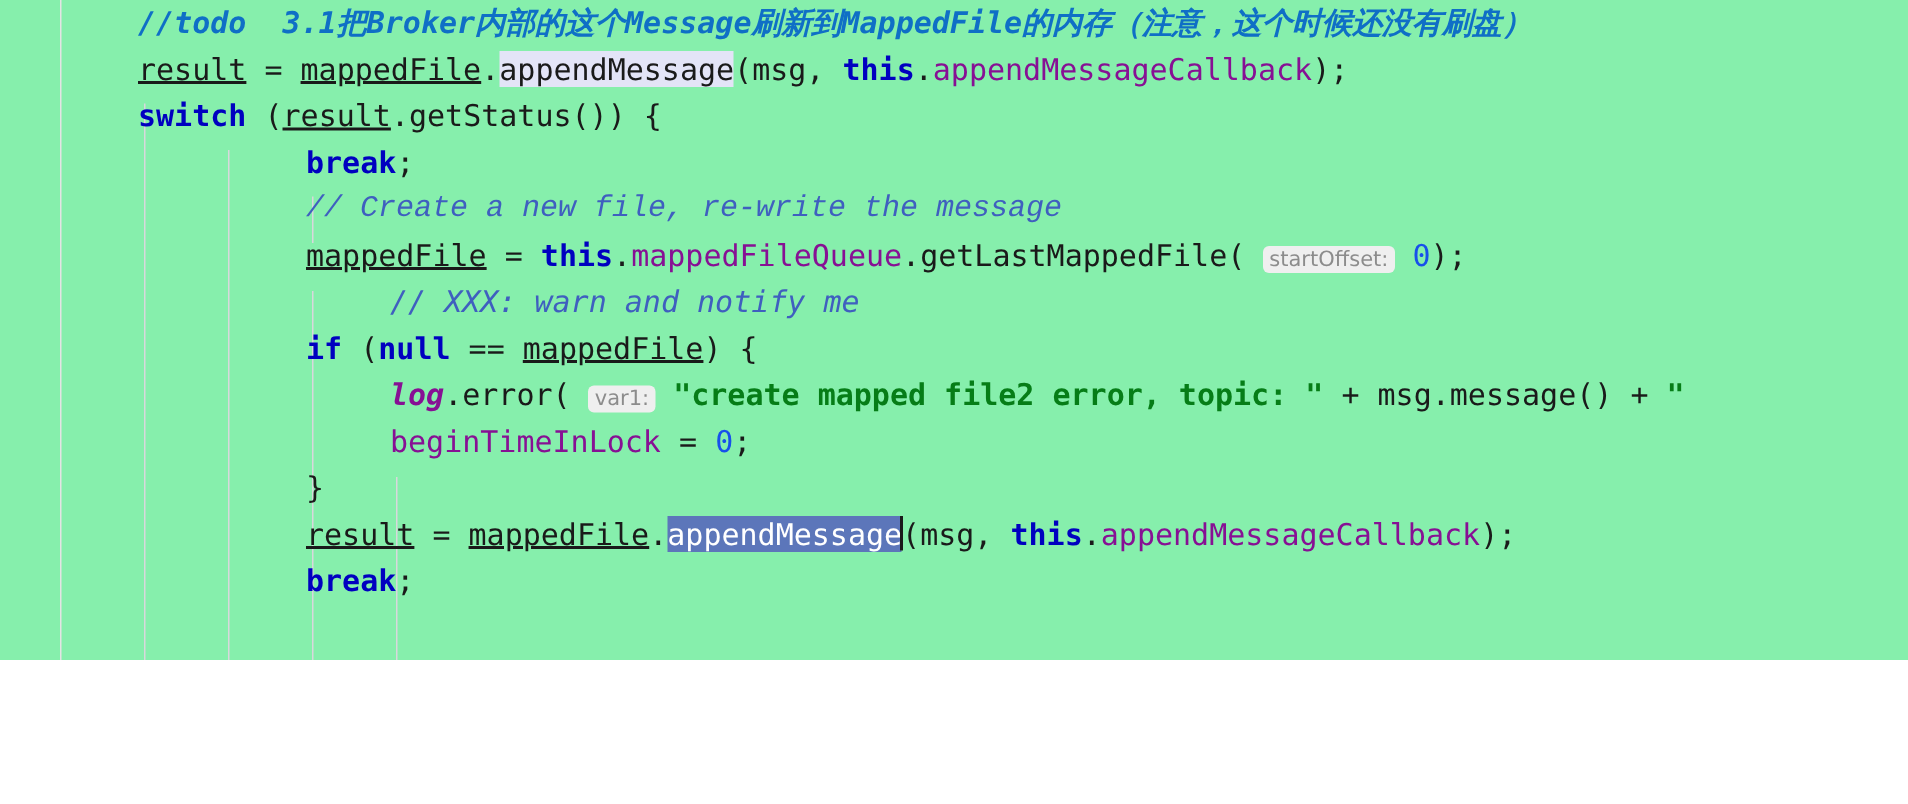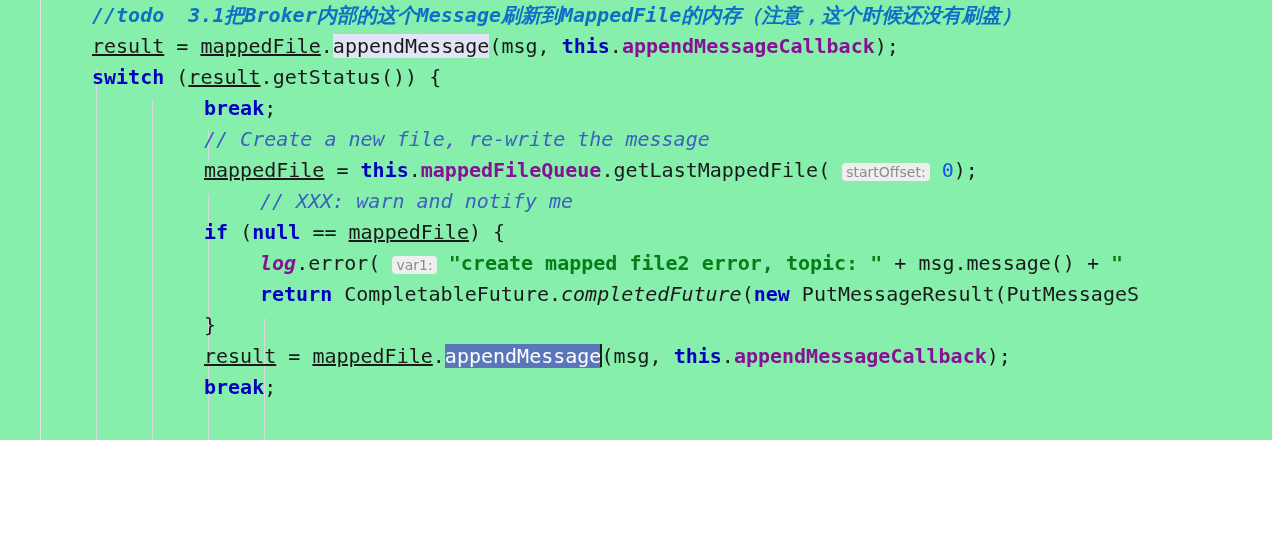--- a/index.html
+++ b/index.html
@@ -56,21 +56,21 @@
     font-size: 20px;
     font-family: "DejaVu Sans Mono", "Liberation Mono", monospace;
     color: #1a1a1a;
     position: relative;
   }
 
   
   .kw        { color: #0000c0; font-weight: bold; }           
   .plain     { color: #1a1a1a; }
   .ident-uc  { color: #1a1a1a; text-decoration: underline; }  
-  .field     { color: #871094; font-weight: bold; }           
+  .field     { color: #871094; font-weight: normal; }           
   .const     { color: #871094; font-weight: bold; font-style: italic; } 
   .statfld   { color: #871094; font-weight: bold; font-style: italic; } 
   .statmeth  { color: #1a1a1a; font-style: italic; }          
   .str       { color: #067d17; font-weight: bold; }           
   .num       { color: #1750eb; }                              
   .comment   { color: #3f5fbf; font-style: italic; }          
   .todo      { color: #0f6fc6; font-weight: bold; font-style: italic; } 
   .usage-hl  { background: #e3e4f7; }                          
 
   
@@ -131,32 +131,32 @@
 
     <div class="line" style="padding-left:92px;"><span class="ident-uc">result</span><span class="plain"> = </span><span class="ident-uc">mappedFile</span><span class="plain">.</span><span class="plain usage-hl">appendMessage</span><span class="plain">(</span><span class="plain">msg, </span><span class="kw">this</span><span class="plain">.</span><span class="field">appendMessageCallback</span><span class="plain">);</span></div>
 
     <div class="line" style="padding-left:92px;"><span class="kw">switch</span><span class="plain"> (</span><span class="ident-uc">result</span><span class="plain">.getStatus()) {</span></div>
 
 
     <div class="line" style="padding-left:204px;"><span class="kw">break</span><span class="plain">;</span></div>
 
 
 
-    <div class="line" style="padding-left:204px;"><span class="comment">// Create a new file, re-write the message</span></div>
+    <div class="line" style="padding-left:204px;font-family:Liberation Mono, monospace;"><span class="comment">// Create a new file, re-write the message</span></div>
 
     <div class="line" style="padding-left:204px;"><span class="ident-uc">mappedFile</span><span class="plain"> = </span><span class="kw">this</span><span class="plain">.</span><span class="field">mappedFileQueue</span><span class="plain">.getLastMappedFile(</span><span class="plain"> </span><span class="inlay">startOffset:</span><span class="plain"> </span><span class="num">0</span><span class="plain">);</span></div>
 
     <div class="line" style="padding-left:260px;"><span class="comment">// XXX: warn and notify me</span></div>
 
     <div class="line" style="padding-left:204px;"><span class="kw">if</span><span class="plain"> (</span><span class="kw">null</span><span class="plain"> == </span><span class="ident-uc">mappedFile</span><span class="plain">) {</span></div>
 
     <div class="line" style="padding-left:260px;"><span class="statfld">log</span><span class="plain">.error(</span><span class="plain"> </span><span class="inlay">var1:</span><span class="plain"> </span><span class="str">"create mapped file2 error, topic: "</span><span class="plain"> + </span><span class="plain">msg.message()</span><span class="plain"> + </span><span class="str">"</span></div>
 
+    <div class="line" style="padding-left:260px;"><span class="field">beginTimeInLock</span><span class="plain"> = </span><span class="num">0</span><span class="plain">;</span></div>
 
-    <div class="line" style="padding-left:260px;"><span class="kw">return</span><span class="plain"> CompletableFuture.</span><span class="statmeth">completedFuture</span><span class="plain">(</span><span class="kw">new</span><span class="plain"> PutMessageResult(PutMessageS</span></div>
 
     <div class="line" style="padding-left:204px;"><span class="plain">}</span></div>
 
     <div class="line" style="padding-left:204px;"><span class="ident-uc">result</span><span class="plain"> = </span><span class="ident-uc">mappedFile</span><span class="plain">.</span><span class="selection">appendMessage</span><span class="caret"></span><span class="plain">(</span><span class="plain">msg, </span><span class="kw">this</span><span class="plain">.</span><span class="field">appendMessageCallback</span><span class="plain">);</span></div>
 
     <div class="line" style="padding-left:204px;"><span class="kw">break</span><span class="plain">;</span></div>
 
   </div>
 
   <div class="annot-box" style="left:473px; top:473px; width:196px; height:33px;"></div>

